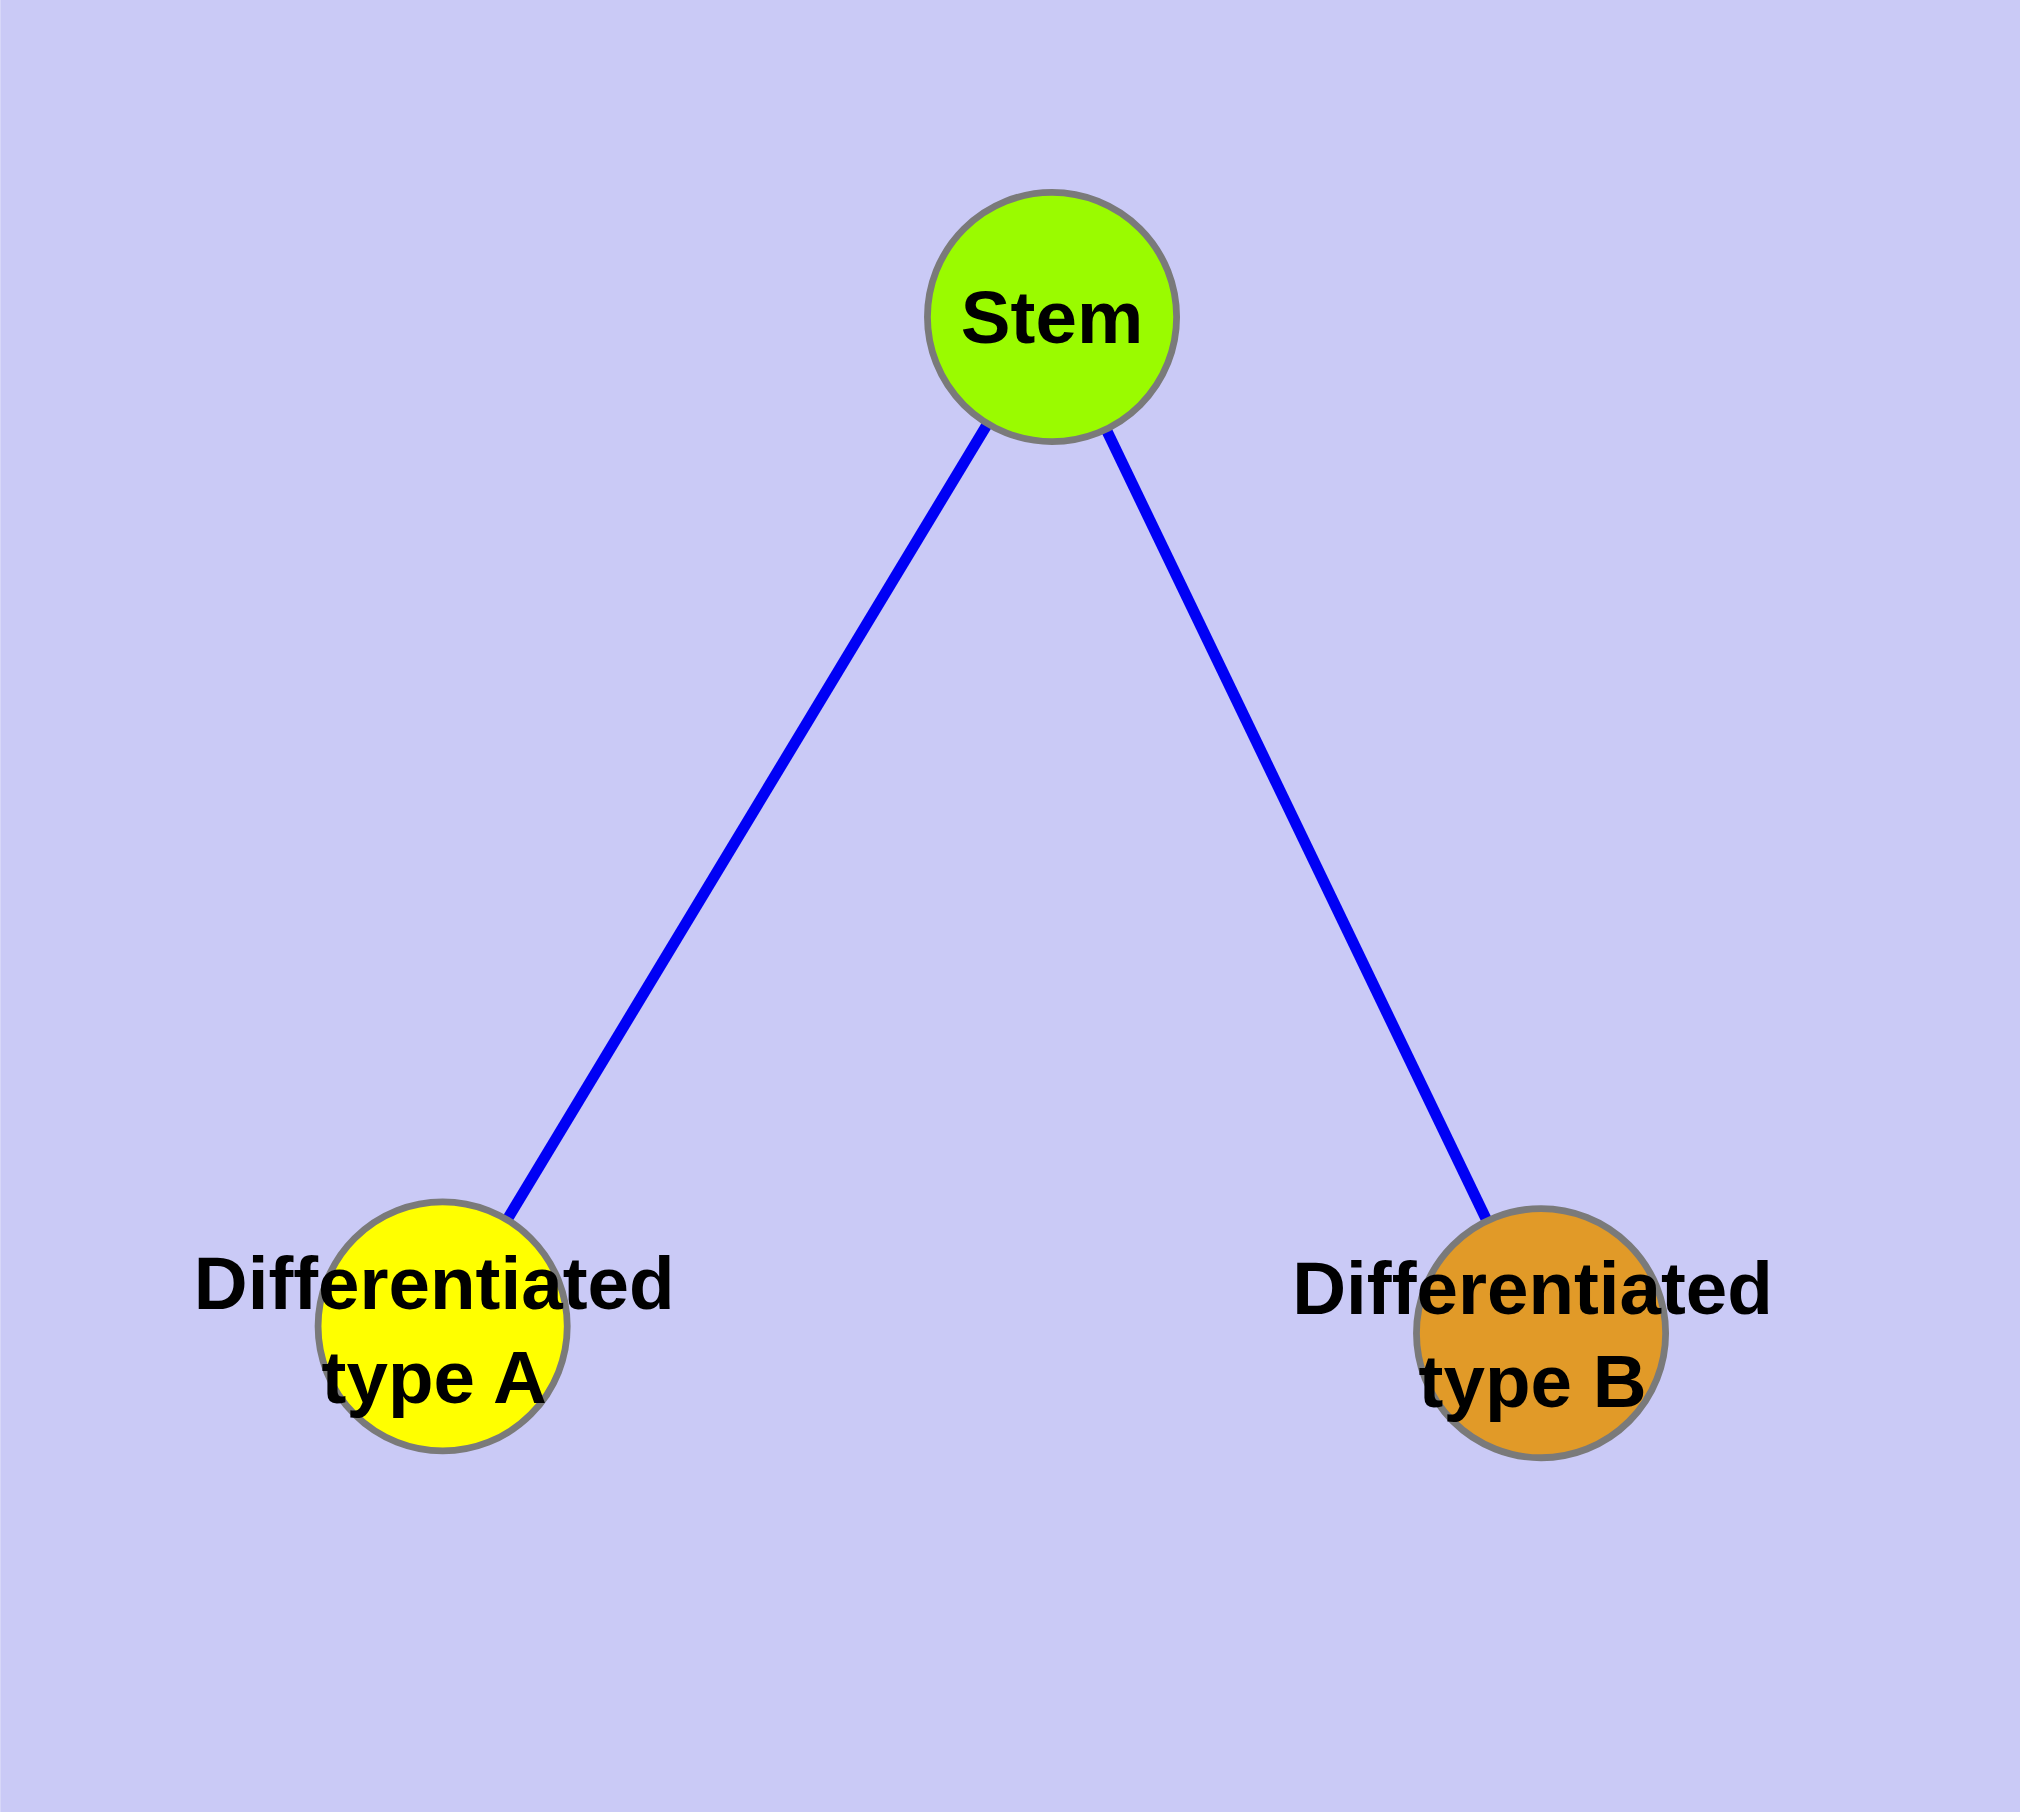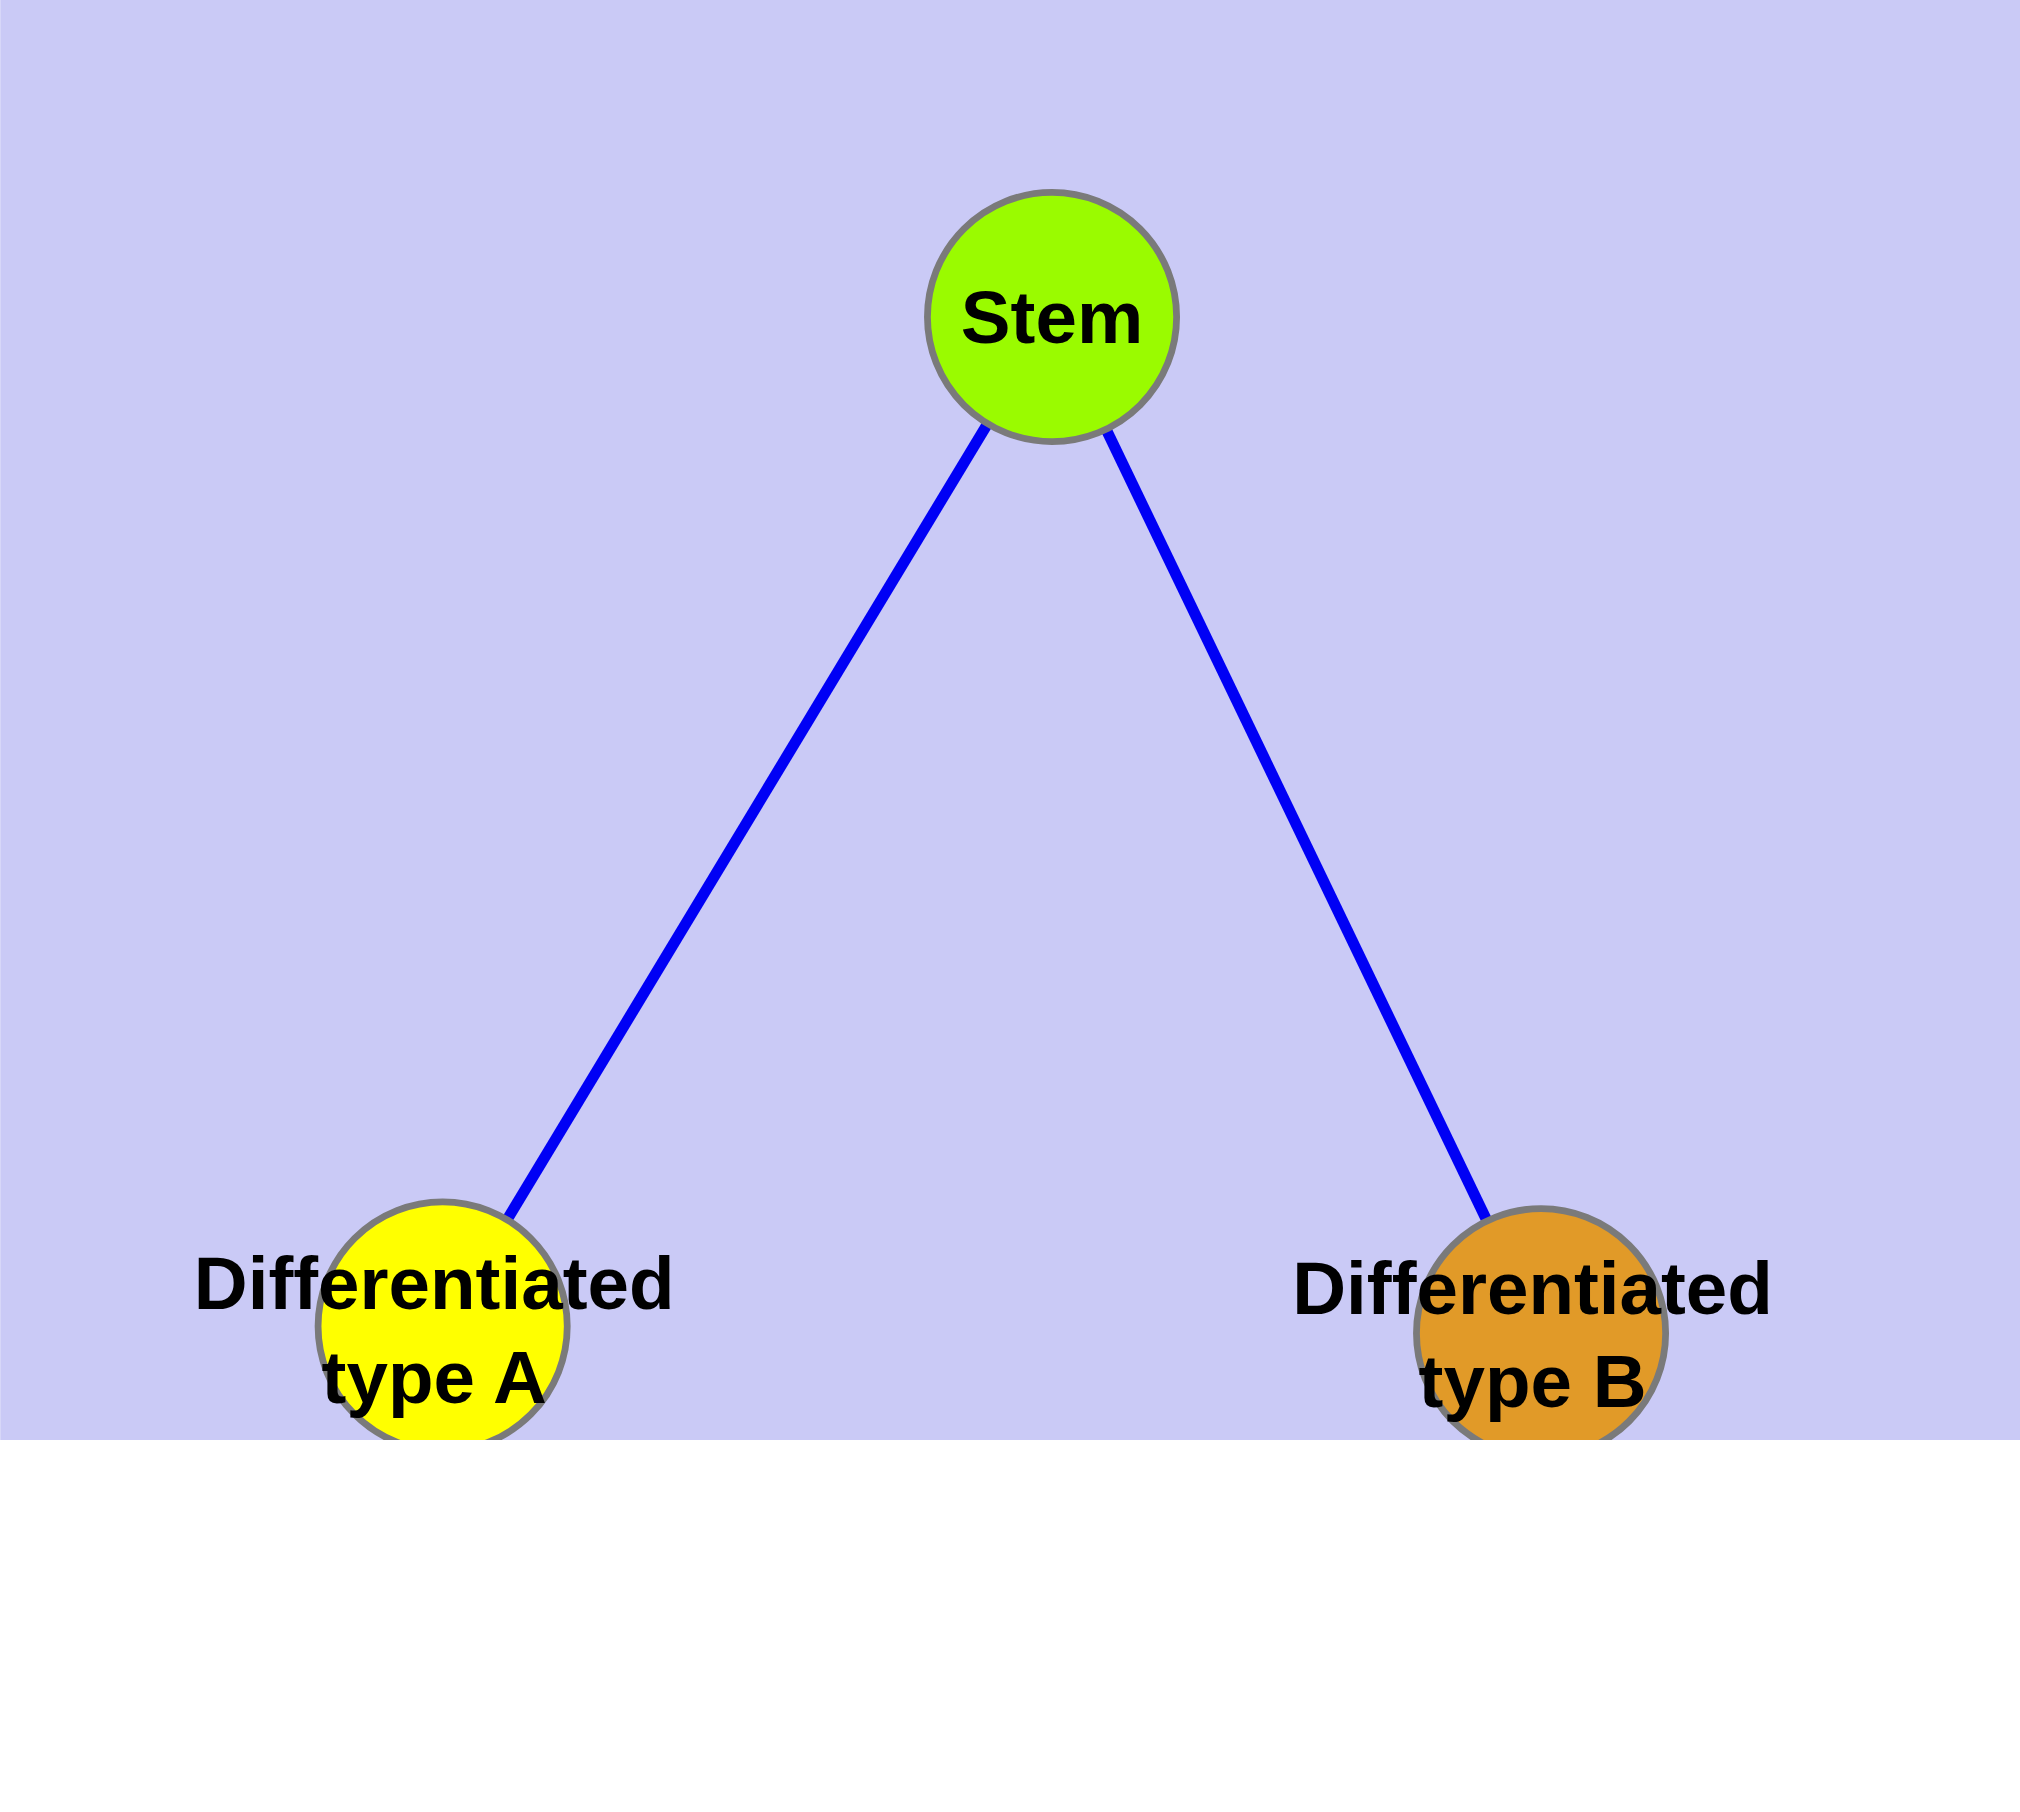--- a/index.html
+++ b/index.html
@@ -2,21 +2,21 @@
 <html style="font-size:13.6px"><head>
 <meta charset="utf-8">
 <style>
   html, body {
     margin: 0;
     padding: 0;
   }
   .canvas {
     position: relative;
     width: 2021px;
-    height: 1440px;
+    height: 1812px;
     overflow: hidden;
   }
   .canvas svg {
     display: block;
     width: 2021px;
     height: 1812px;
   }
   .node-label {
     font-family: "Liberation Sans", sans-serif;
     font-weight: bold;

